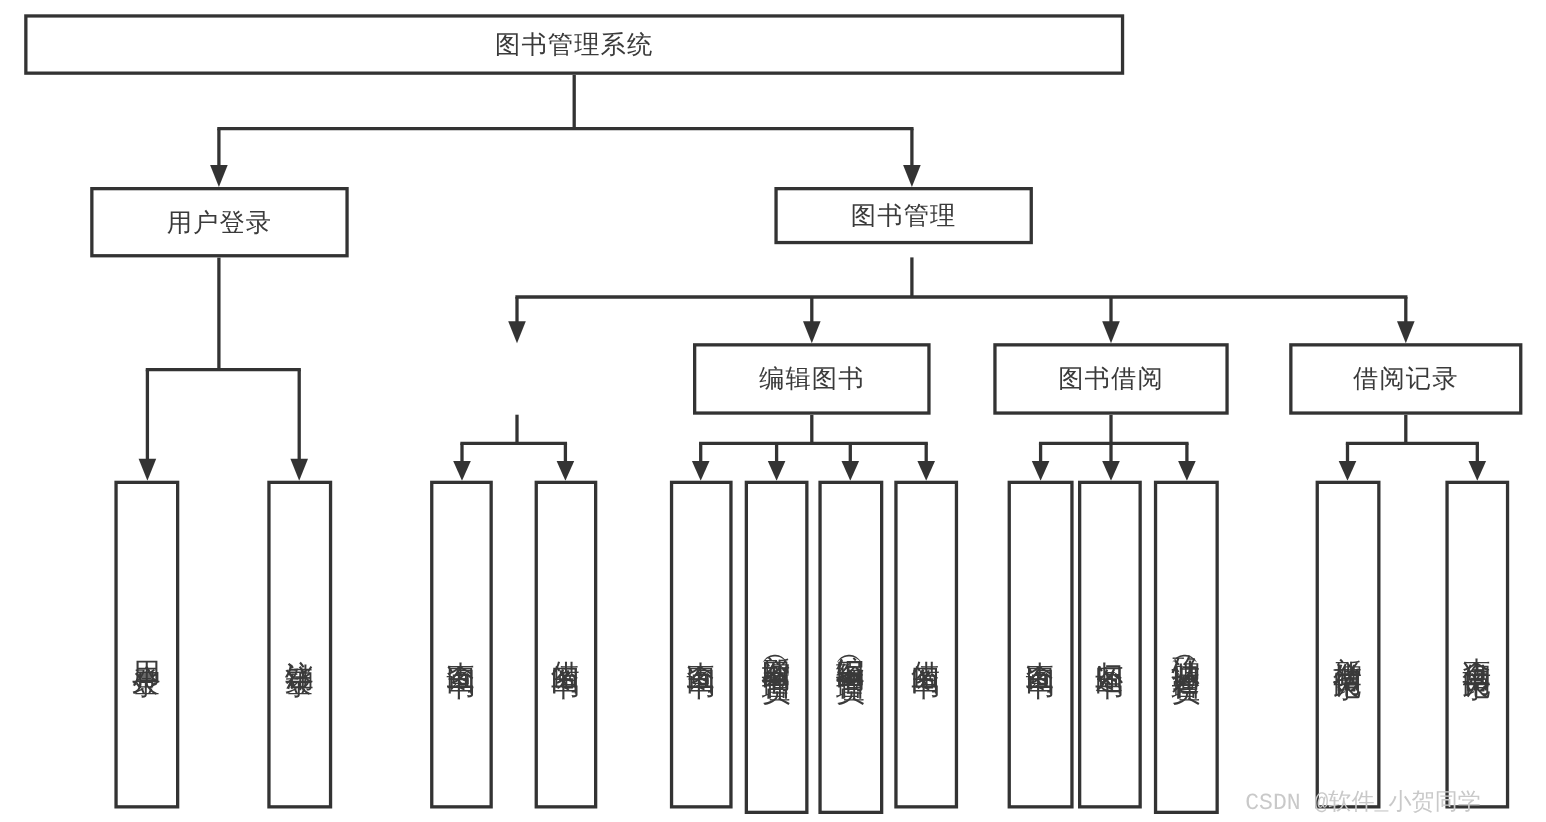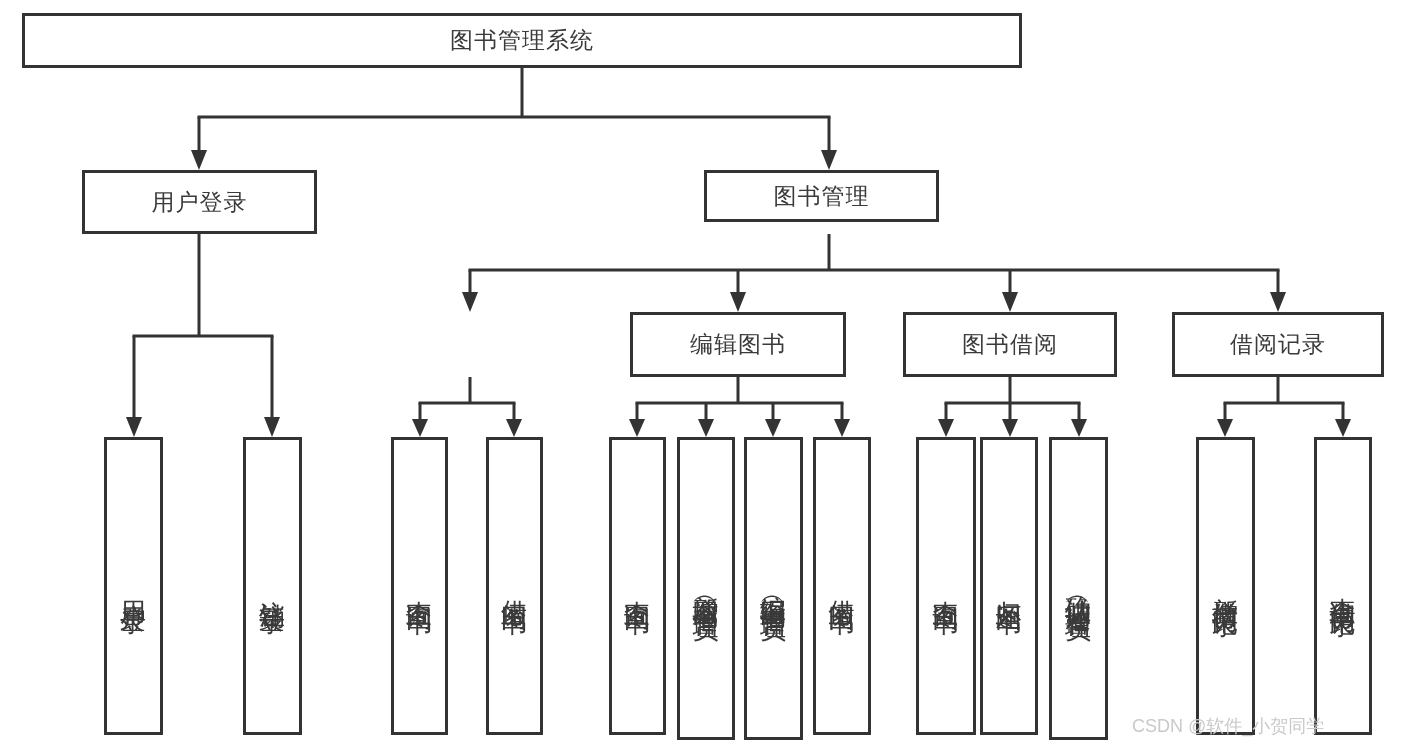--- a/index.html
+++ b/index.html
@@ -61,24 +61,25 @@
     font-size: 26px;
     line-height: 1.0;
     letter-spacing: 3px;
     color: #3a3a3a;
     white-space: nowrap;
   }
   .watermark {
     position: absolute;
     left: 1132px;
     top: 714px;
-    font-size: 18px;
+    font-size: 21px;
     color: #c9c9c9;
     z-index: 3;
     white-space: nowrap;
+    font-family: Liberation Mono, monospace;
   }
 </style>
 </head>
 <body>
 
 <div class="stage">
 
   <svg class="connectors" viewBox="0 0 1405 747" xmlns="http://www.w3.org/2000/svg">
 
     <g>

